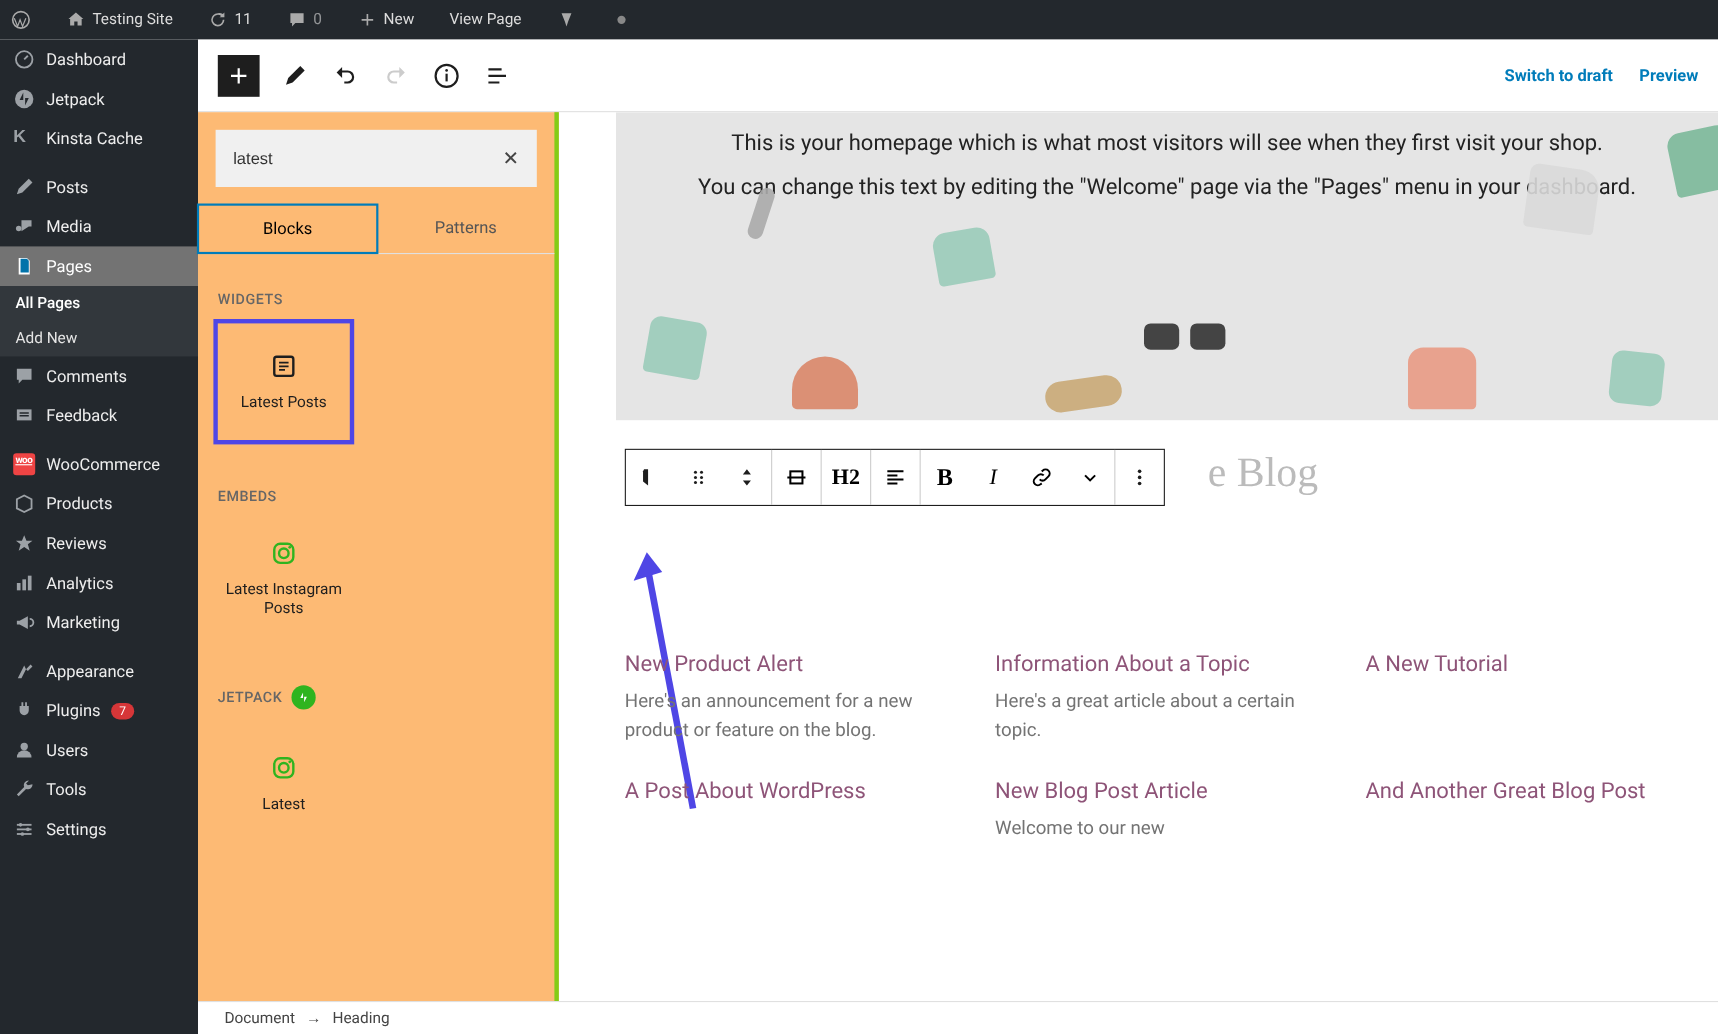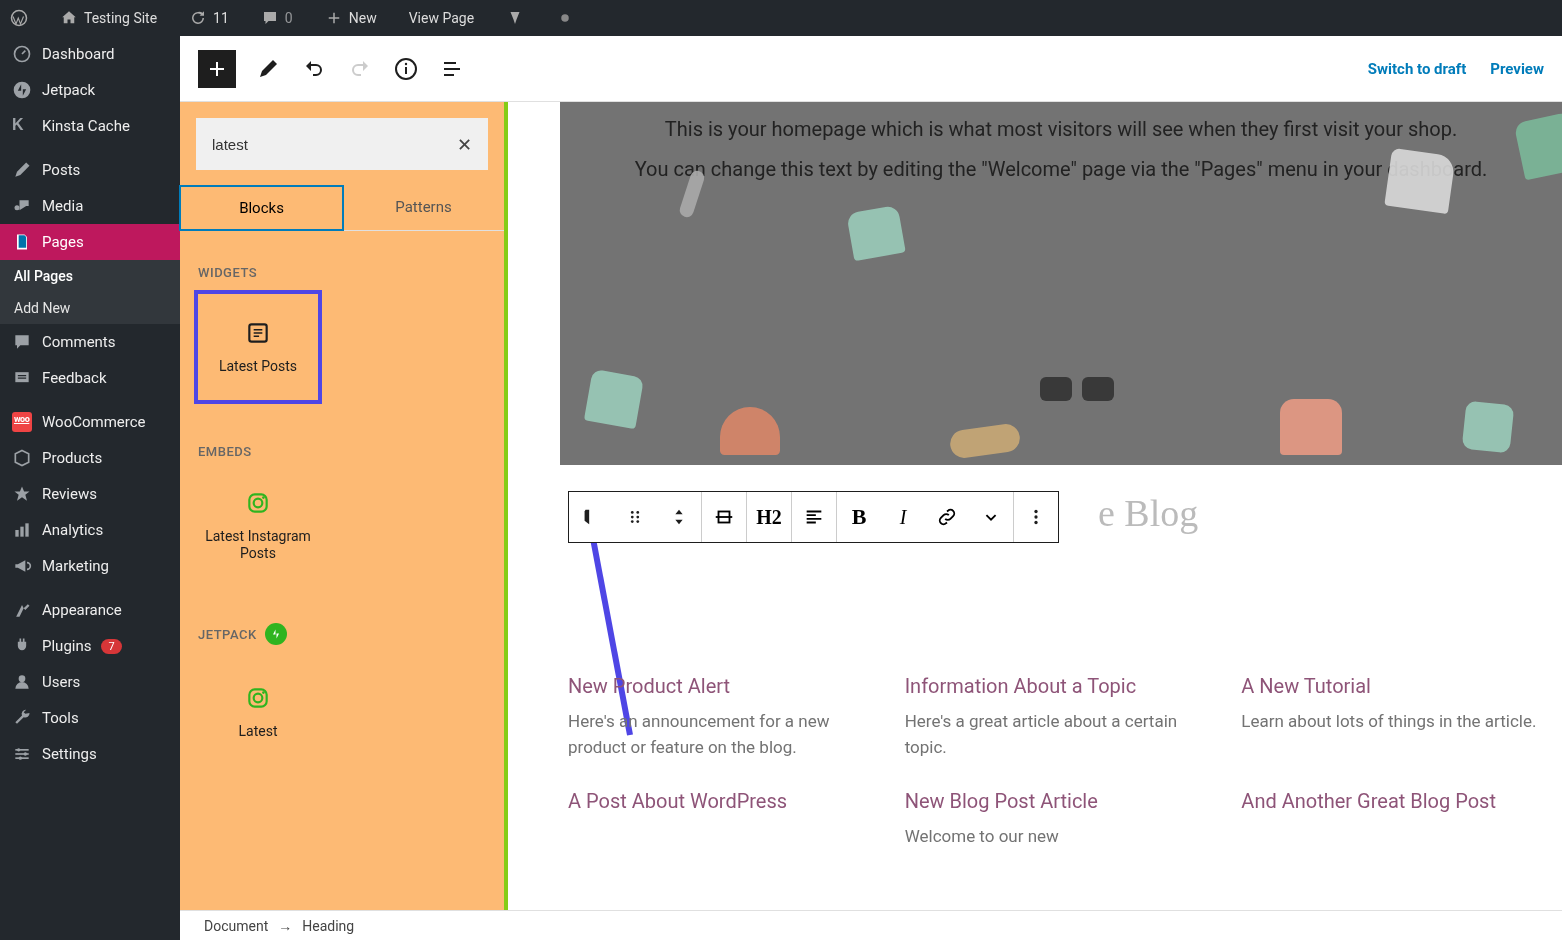--- a/index.html
+++ b/index.html
@@ -9,21 +9,21 @@
 .adminbar { background: #23282d; height: 36px; display: flex; align-items: center; padding: 0 10px; color: #ddd; font-size: 14px; gap: 32px; }
 .adminbar .item { display: flex; align-items: center; gap: 6px; cursor: pointer; color: #ddd; }
 .adminbar svg, .adminbar .ico { width: 18px; height: 18px; fill: #aaa; }
 .adminbar .count { opacity: 0.6; }
 
 
 .sidebar { position: absolute; left: 0; top: 36px; bottom: 0; width: 180px; background: #23282d; color: #ddd; font-size: 15px; }
 .sidebar .item { display: flex; align-items: center; gap: 10px; padding: 8px 12px; cursor: pointer; color: #eee; }
 .sidebar .item .ico { width: 20px; height: 20px; fill: #9ca1a6; }
 .sidebar .section-gap { height: 8px; }
-.sidebar .active { background: #be185d; color: #fff; position: relative; }
+.sidebar .active { background: #737373; color: #fff; position: relative; }
 .sidebar .active .ico { fill: #fff; }
 .sidebar .active::after { content: ""; position: absolute; right: -10px; top: 50%; transform: translateY(-50%); border: 10px solid transparent; border-right-color: #f0f0f1; }
 .sidebar .sub { background: #32373c; }
 .sidebar .sub a { display: block; padding: 8px 14px 8px 14px; color: #e5e5e5; font-size: 14px; text-decoration: none; cursor: pointer; }
 .sidebar .sub a.current { color: #fff; font-weight: 500; }
 .sidebar .badge { background: #d63638; border-radius: 10px; font-size: 11px; padding: 1px 7px; color: #fff; }
 
 
 .editor { position: absolute; left: 180px; top: 36px; right: 0; bottom: 0; background: #fff; }
 
@@ -51,21 +51,21 @@
 .cathead { text-transform: uppercase; color: #666; font-size: 13px; letter-spacing: 0.5px; margin: 14px 0 10px 4px; font-weight: 500; display: flex; align-items: center; gap: 8px; }
 .blockgrid { display: flex; flex-wrap: wrap; gap: 0; }
 .blockitem { width: 128px; height: 114px; display: flex; flex-direction: column; align-items: center; justify-content: center; gap: 12px; cursor: pointer; text-align: center; font-size: 14px; color: #1e1e1e; }
 .blockitem .label { line-height: 1.2; }
 .blockitem svg { width: 26px; height: 26px; fill: #1e1e1e; }
 .blockitem.highlight { border: 4px solid #4f46e5; }
 .jetpack-dot { width: 22px; height: 22px; background: #2fb41f; border-radius: 50%; display: inline-flex; align-items: center; justify-content: center; }
 
 
 .canvas { position: absolute; left: 380px; top: 66px; right: 0; bottom: 30px; overflow-y: auto; }
-.hero { height: 363px; background: #737373; position: relative; overflow: hidden; }
+.hero { height: 280px; background: #e5e5e5; position: relative; overflow: hidden; }
 .hero .txt { position: absolute; top: 12px; left: 40px; right: 40px; text-align: center; color: #222; font-size: 20px; line-height: 1.5; }
 .hero .txt p { margin-bottom: 10px; }
 .shape { position: absolute; opacity: 0.9; }
 .hoodie1 { right: -15px; top: 15px; width: 58px; height: 58px; background: #7bb899; border-radius: 12px 12px 4px 4px; transform: rotate(-12deg); }
 .hoodie2 { left: 28px; bottom: 40px; width: 52px; height: 52px; background: #9acbb9; border-radius: 10px 10px 4px 4px; transform: rotate(10deg); }
 .hoodie3 { left: 290px; top: 107px; width: 52px; height: 48px; background: #9acbb9; border-radius: 12px 12px 4px 4px; transform: rotate(-10deg); }
 .shirt { right: 110px; top: 50px; width: 64px; height: 58px; background: #d9d9d9; border-radius: 8px 18px 4px 4px; transform: rotate(8deg); }
 .beanie { left: 160px; bottom: 10px; width: 60px; height: 48px; background: #d98668; border-radius: 40px 40px 6px 6px; }
 .sunglasses { left: 480px; bottom: 60px; width: 74px; height: 28px; }
 .sunglasses::before, .sunglasses::after { content: ""; position: absolute; width: 32px; height: 24px; background: #333; border-radius: 6px; top: 0; }
@@ -472,21 +472,20 @@
       <div class="post">
           <h3>New Product Alert</h3>
           <p>Here's an announcement for a new product or feature on the blog.</p>
         </div>
       <div class="post">
           <h3>Information About a Topic</h3>
           <p>Here's a great article about a certain topic.</p>
         </div>
       <div class="post">
           <h3>A New Tutorial</h3>
-          <p>Learn about lots of things in the article.</p>
         </div>
       <div class="post">
           <h3>A Post About WordPress</h3>
           <p></p>
         </div>
       <div class="post">
           <h3>New Blog Post Article</h3>
           <p>Welcome to our new</p>
         </div>
       <div class="post">

